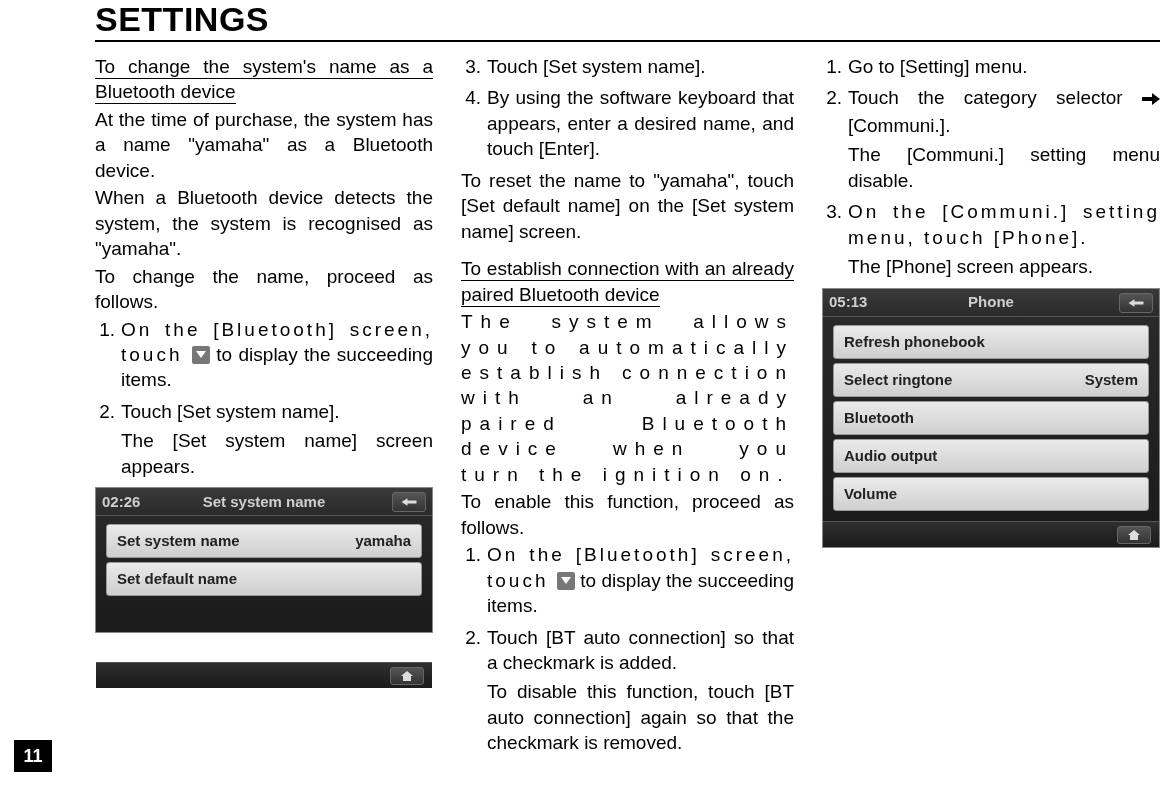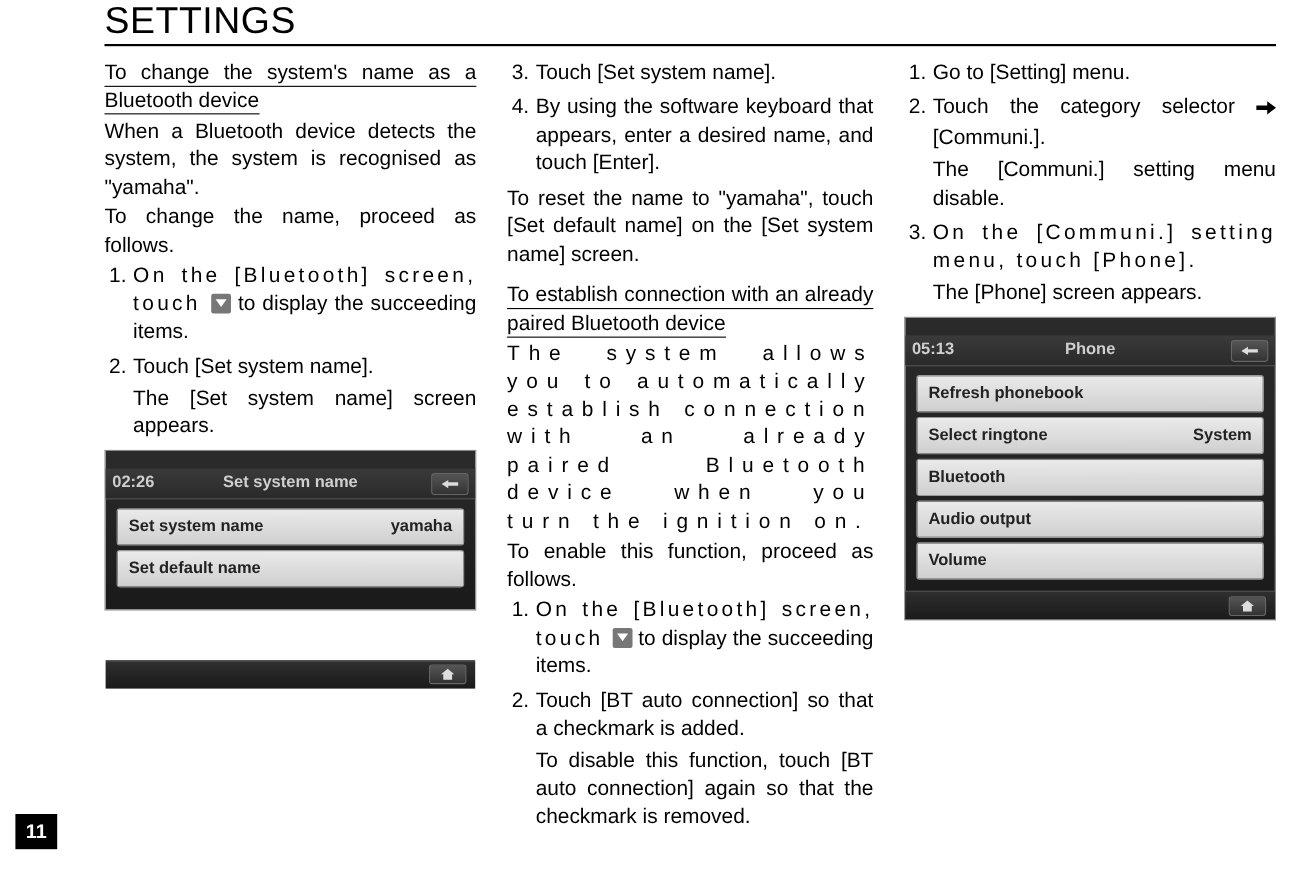--- a/index.html
+++ b/index.html
@@ -8,21 +8,21 @@
     position: relative;
     width: 1175px;
     height: 803px;
     padding: 0 0 0 0;
   }
   .title {
     position: absolute;
     left: 95px;
     top: 0px;
     font-size: 34px;
-    font-weight: 400;
+    font-weight: 700;
     letter-spacing: 0.5px;
   }
   .hr {
     position: absolute;
     left: 95px;
     right: 15px;
     top: 40px;
     height: 2px;
     background: #000;
   }
@@ -92,21 +92,20 @@
   }
   .fig .topbar {
     height: 28px;
     display:flex; align-items:center;
     padding: 0 6px;
     background: linear-gradient(#3a3a3a,#2a2a2a);
     border-bottom:1px solid #555;
     font-size:15px; font-weight:700;
     color:#cfcfcf;
     position:relative;
-    margin-top:16px;
   }
   .fig .topbar .clock { color:#cfcfcf; }
   .fig .topbar .ttl { position:absolute; left:0; right:0; text-align:center; }
   .fig .topbar .back {
     position:absolute; right:6px; top:4px;
     width:34px; height:20px;
     background:linear-gradient(#555,#333);
     border:1px solid #666; border-radius:3px;
     display:flex; align-items:center; justify-content:center;
   }
@@ -165,20 +164,21 @@
 
 <div class="page">
 
   <div class="title">SETTINGS</div>
   <div class="hr"></div>
 
   <div class="columns">
 
     <div class="col">
       <p class="subhead-wrap"><span class="subhead">To change the system's name as a Bluetooth device</span></p>
+      <p class="para">At the time of purchase, the system has a name "yamaha" as a Bluetooth device.</p>
       <p class="para">When a Bluetooth device detects the system, the system is recognised as "yamaha".</p>
       <p class="para">To change the name, proceed as follows.</p>
       <ol class="ol">
         <li>
           <span class="num">1.</span>
           <span class="txt">
             <span class="wide-letter">On the [Bluetooth] screen, touch </span>
             <span class="inline-icon"></span>
             <span> to display the succeeding items.</span>
           </span>

